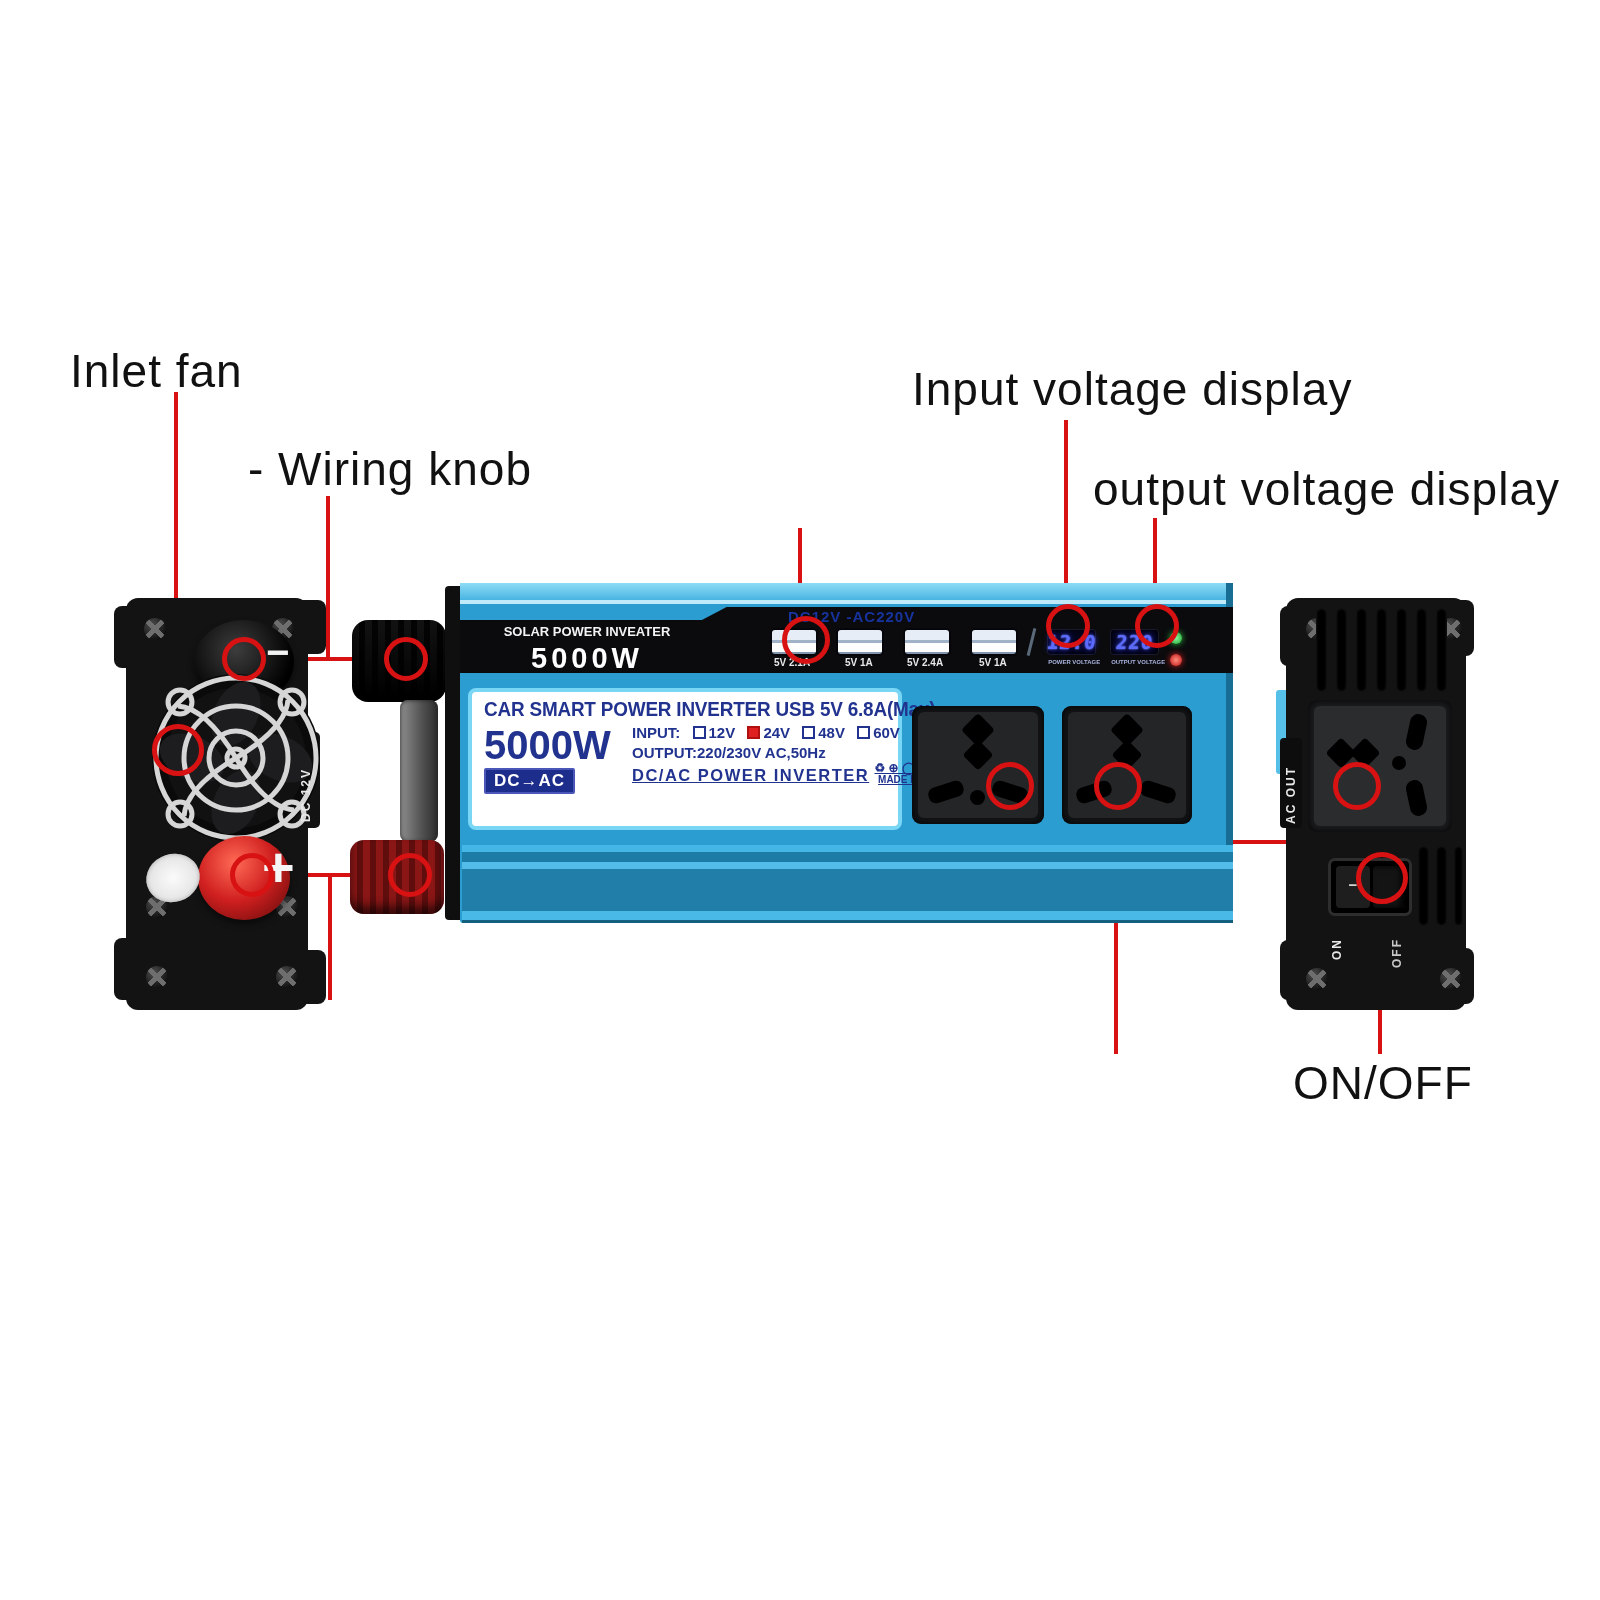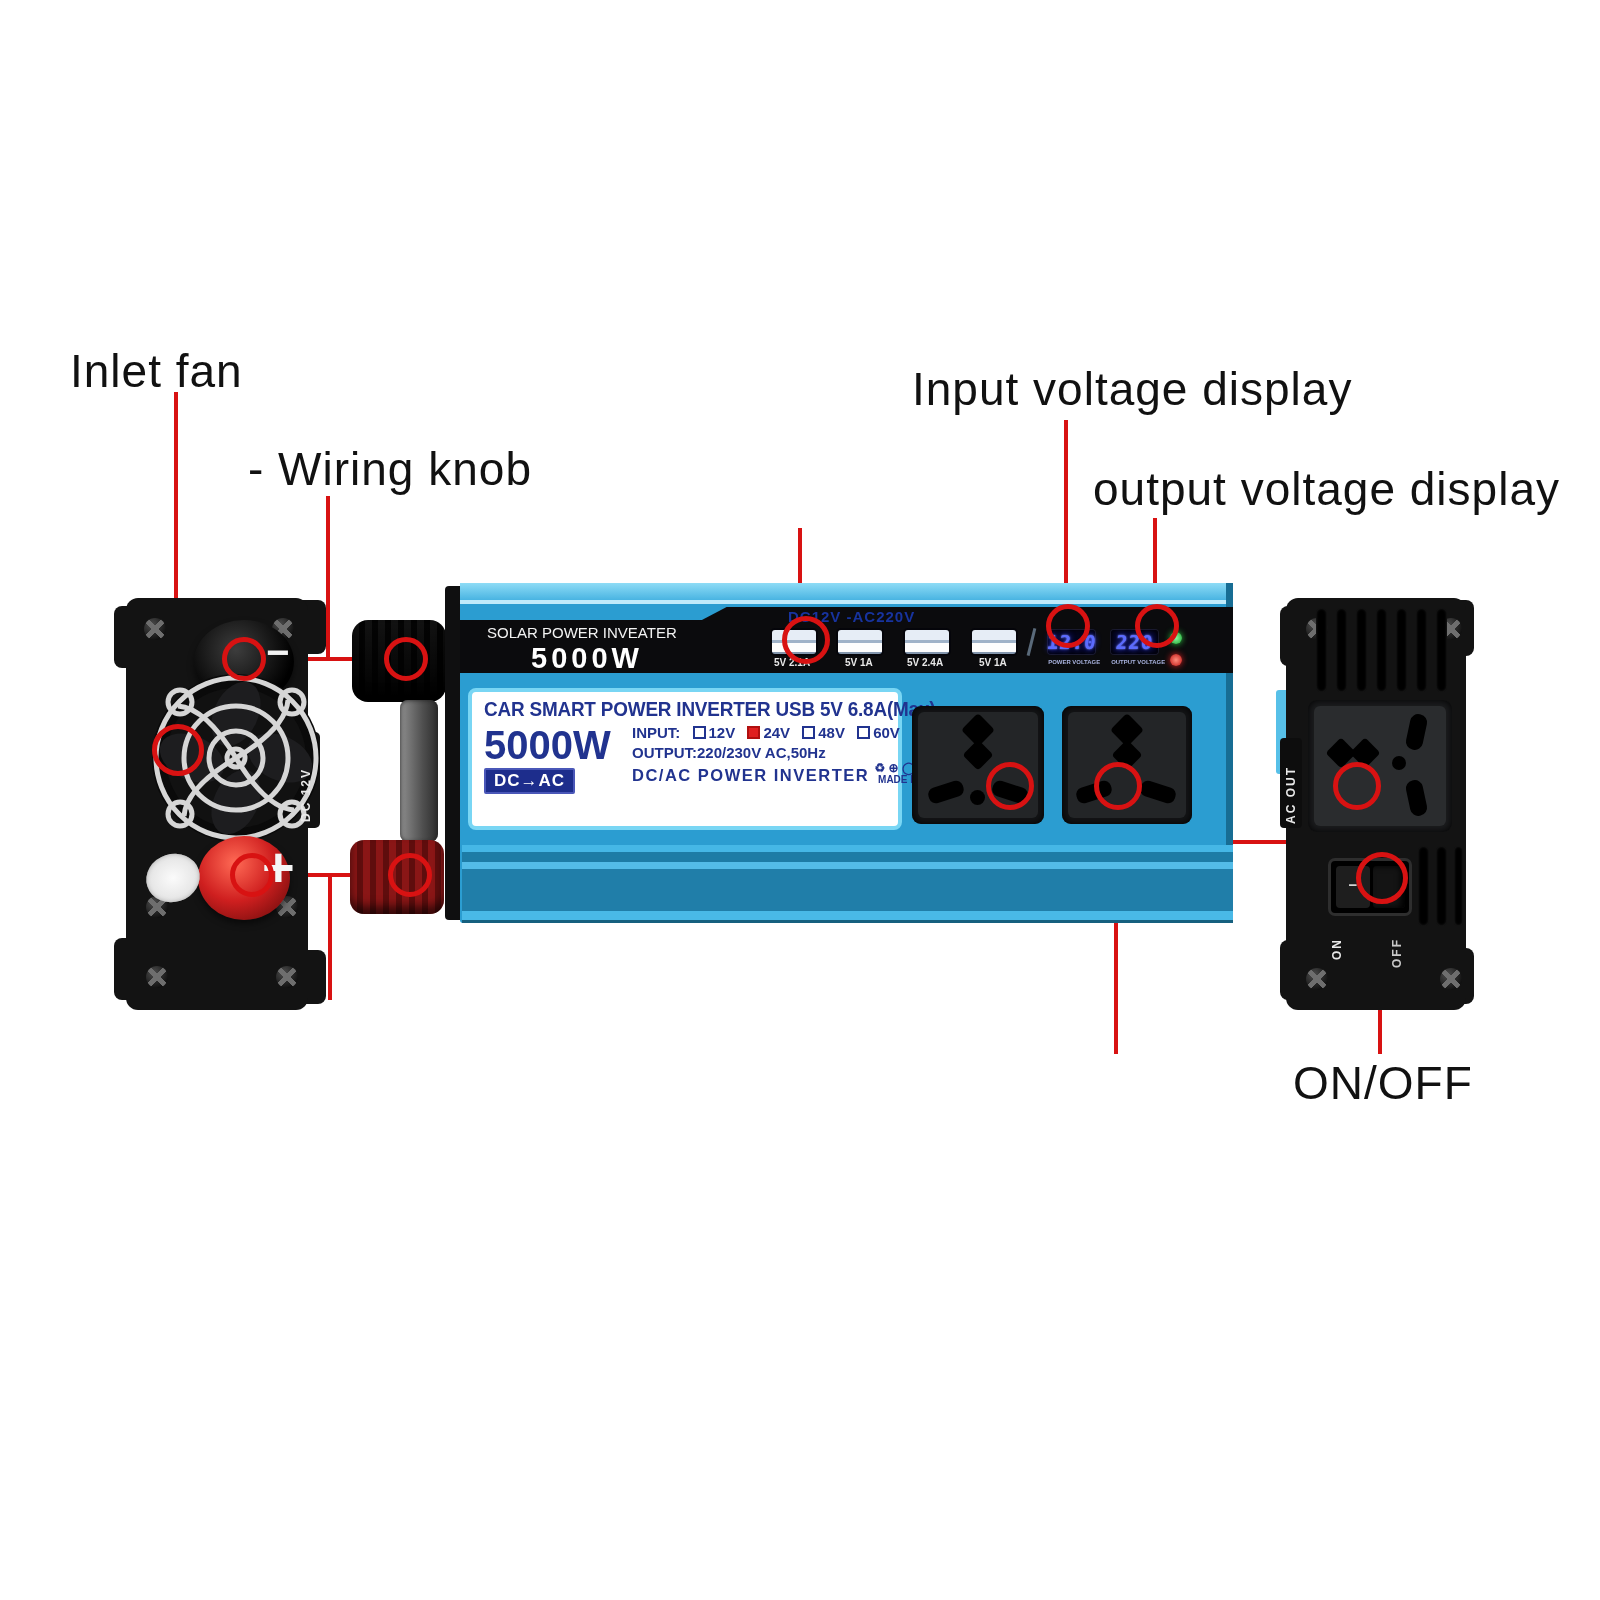--- a/index.html
+++ b/index.html
@@ -152,22 +152,22 @@
 
   <div class="abs" style="left:460px;top:583px;width:773px;height:17px;
        background:linear-gradient(#8edcf6,#49b4e2);"></div>
   <div class="abs" style="left:460px;top:600px;width:773px;height:4px;background:#bfeafa;"></div>
   <div class="abs" style="left:1226px;top:583px;width:7px;height:340px;background:#176d94;"></div>
 
   <div class="abs" style="left:460px;top:620px;width:773px;height:53px;background:#0b0b0d;"></div>
   <div class="abs" style="left:700px;top:607px;width:533px;height:14px;background:#0b0b0d;
        clip-path:polygon(0 100%,5% 0,100% 0,100% 100%);"></div>
 
-  <div class="abs" style="left:487px;top:624px;width:200px;text-align:left;color:#f3f3f3;
-       font-weight:normal;font-size:15px;white-space:nowrap;">SOLAR POWER INVEATER</div>
+  <div class="abs" style="left:487px;top:624px;width:200px;text-align:center;color:#f3f3f3;
+       font-weight:bold;font-size:13px;white-space:nowrap;">SOLAR POWER INVEATER</div>
   <div class="abs" style="left:487px;top:642px;width:200px;text-align:center;color:#fff;
        font-weight:bold;font-size:29px;letter-spacing:4px;">5000W</div>
   <div class="abs" style="left:788px;top:608px;color:#17339e;font-weight:bold;font-size:15px;letter-spacing:1px;">DC12V -AC220V</div>
 
   <div class="usb-port" style="left:772px;top:630px;"></div>
   <div class="usb-port" style="left:838px;top:630px;"></div>
   <div class="usb-port" style="left:905px;top:630px;"></div>
   <div class="usb-port" style="left:972px;top:630px;"></div>
   <div class="usb-label" style="left:774px;top:657px;">5V 2.1A</div>
   <div class="usb-label" style="left:845px;top:657px;">5V 1A</div>
@@ -198,21 +198,21 @@
       <div style="flex:1;font-size:15px;font-weight:bold;">
         <div style="white-space:nowrap;">
           <span>INPUT:</span>
           <span class="chk"></span><span>12V</span>
           <span class="chk checked"></span><span>24V</span>
           <span class="chk"></span><span>48V</span>
           <span class="chk"></span><span>60V</span>
           <span class="chk"></span><span>72V</span>
         </div>
         <div style="margin-top:3px;">OUTPUT:220/230V AC,50Hz</div>
-        <div style="display:flex;margin-top:2px;align-items:flex-end;">
+        <div style="display:flex;margin-top:2px;align-items:flex-end;text-decoration:underline;">
           <div style="font-size:16.5px;letter-spacing:1.5px;white-space:nowrap;">DC/AC POWER INVERTER</div>
           <div style="margin-left:auto;text-align:right;line-height:11px;">
             <div style="font-size:12px;">♻ ⊕ ◯ FC CE</div>
             <div style="font-size:10px;">MADE IN CHINA</div>
           </div>
         </div>
       </div>
     </div>
   </div>
 

